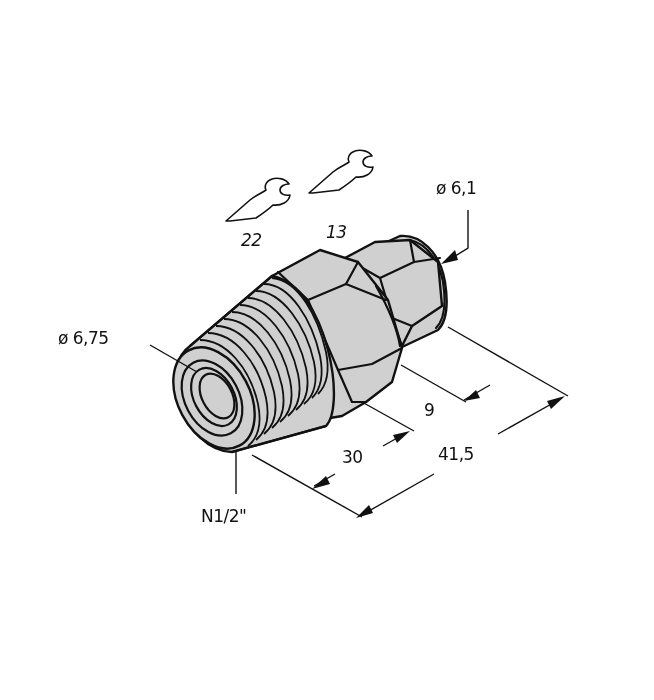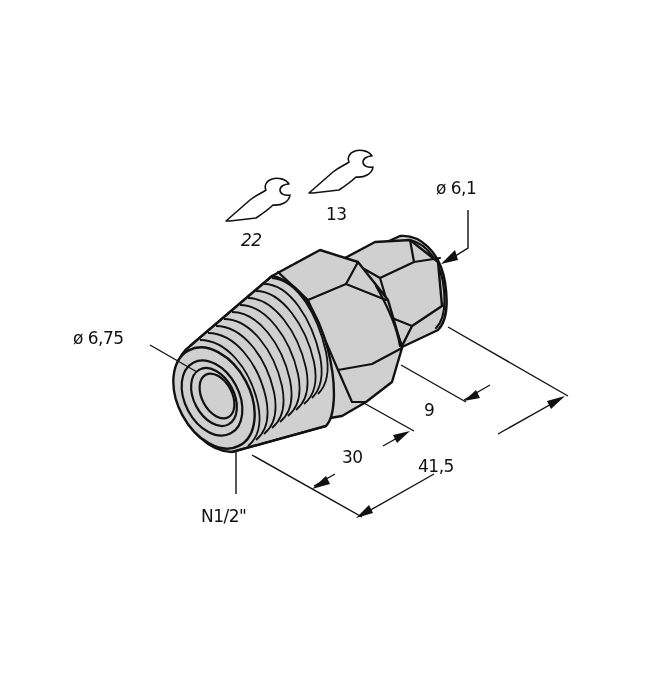--- a/index.html
+++ b/index.html
@@ -102,19 +102,19 @@
   <g>
     <line class="dim" x1="448" y1="327" x2="568" y2="396"></line>
     <line class="dim" x1="498" y1="434" x2="562" y2="398"></line>
     <polygon class="arrow" points="565,396 551,409 547,401"></polygon>
     <line class="dim" x1="360" y1="516" x2="434" y2="474"></line>
     <polygon class="arrow" points="356,518 369,505 373,513"></polygon>
   </g>
 </svg>
 
 <div class="lbl" style="left:241px; top:232px;font-style:italic;">22</div>
-<div class="lbl" style="left:326px; top:206px;">13</div>
+<div class="lbl" style="left:326px; top:224px;font-style:italic;">13</div>
 <div class="lbl" style="left:436px; top:180px;">ø 6,1</div>
-<div class="lbl" style="left:58px; top:330px;margin-left:15px;">ø 6,75</div>
+<div class="lbl" style="left:58px; top:330px;">ø 6,75</div>
 <div class="lbl" style="left:201px; top:508px;">N1/2"</div>
 <div class="lbl" style="left:342px; top:449px;">30</div>
 <div class="lbl" style="left:424px; top:402px;">9</div>
-<div class="lbl" style="left:418px; top:446px;margin-top:12px;">41,5</div>
+<div class="lbl" style="left:438px; top:446px;">41,5</div>
 
 </body></html>

